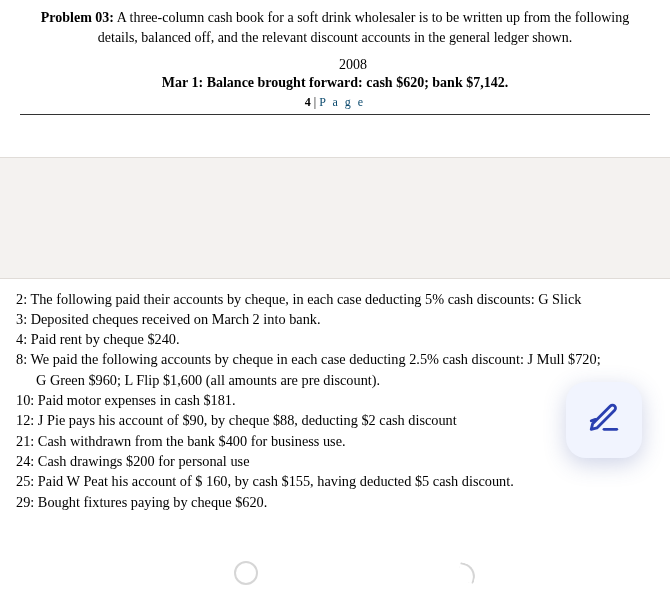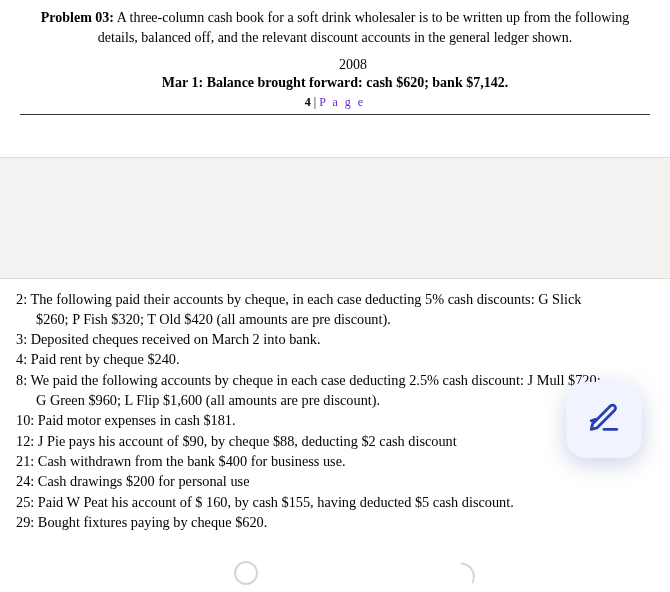--- a/index.html
+++ b/index.html
@@ -39,21 +39,21 @@
       margin-top: 4px;
       padding-bottom: 4px;
       border-bottom: 1px solid #333;
       font-size: 12px;
     }
     .page-num {
       font-weight: bold;
     }
     .page-word {
       letter-spacing: 2px;
-      color: #6d28d9;
+      color: #0c4a6e;
     }
     .page-gap {
       height: 122px;
       background: #f4f2f0;
       border-top: 1px solid #e0dcd8;
       border-bottom: 1px solid #e0dcd8;
       margin-top: 36px;
     }
     .page-bottom {
       padding: 10px 16px 0 16px;
@@ -135,21 +135,20 @@
   <p class="entry-line">Mar 1: Balance brought forward: cash $620; bank $7,142.</p>
   <p class="page-footer">
     <span class="page-num">4</span><span> | </span><span class="page-word">P a g e</span>
   </p>
 </div>
 
 <div class="page-gap"></div>
 
 <div class="page-bottom">
   <p class="hang">2: The following paid their accounts by cheque, in each case deducting 5% cash discounts: G Slick</p>
-  <p class="hang2">$260; P Fish $320; T Old $420 (all amounts are pre discount).</p>
   <p class="plain">3: Deposited cheques received on March 2 into bank.</p>
   <p class="plain">4: Paid rent by cheque $240.</p>
   <p class="hang">8: We paid the following accounts by cheque in each case deducting 2.5% cash discount: J Mull $720;</p>
   <p class="hang2">G Green $960; L Flip $1,600 (all amounts are pre discount).</p>
   <p class="plain">10: Paid motor expenses in cash $181.</p>
   <p class="plain">12: J Pie pays his account of $90, by cheque $88, deducting $2 cash discount</p>
   <p class="plain">21: Cash withdrawn from the bank $400 for business use.</p>
   <p class="plain">24: Cash drawings $200 for personal use</p>
   <p class="plain">25: Paid W Peat his account of $ 160, by cash $155, having deducted $5 cash discount.</p>
   <p class="plain">29: Bought fixtures paying by cheque $620.</p>

